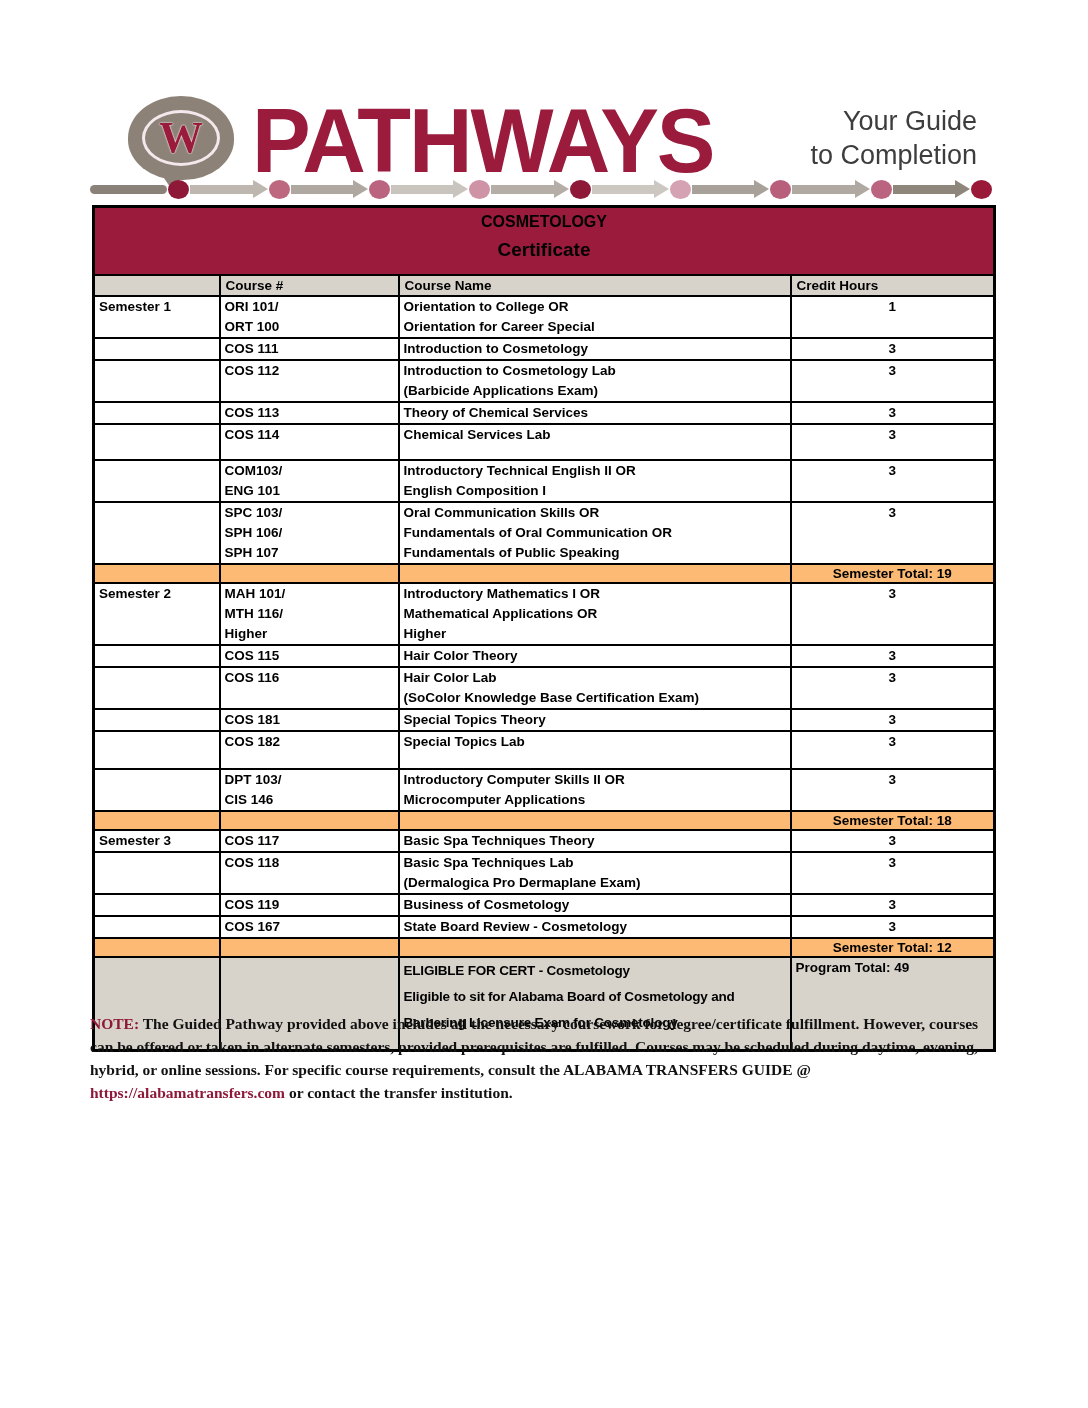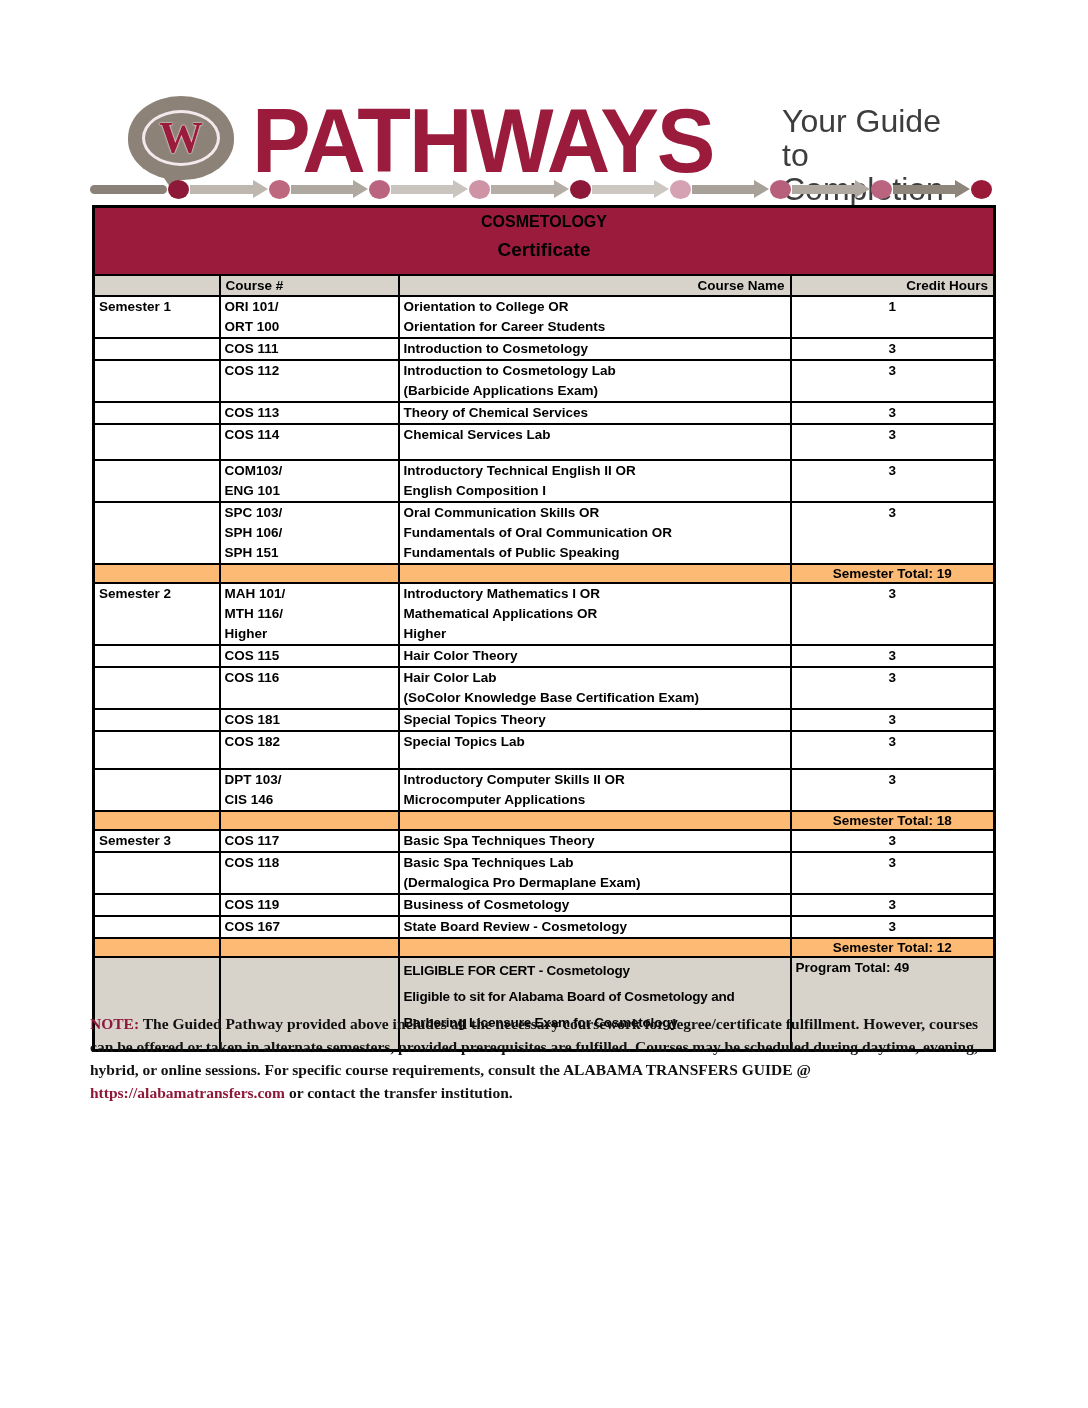--- a/index.html
+++ b/index.html
@@ -16,21 +16,21 @@
   .logo-oval { position:absolute; left:14px; top:14px; width:78px; height:56px;
                border:3px solid #f3e9ec; border-radius:50%;
                display:flex; align-items:center; justify-content:center; }
   .logo-w { font-family:"Liberation Serif", serif; font-weight:bold; font-size:44px;
             color:#9A1B3C; line-height:1;
             text-shadow:0 0 2px #ffffff, 0 0 1px #ffffff; }
   .brand-title { position:absolute; left:252px; top:88px; width:540px;
                  font-size:88px; font-weight:bold; letter-spacing:-2px;
                  transform:scaleY(1.04); transform-origin:top left; }
   .brand-tagline { position:absolute; left:782px; top:104px; width:195px;
-                   font-size:32px; line-height:34px; text-align:left; font-weight:500; }
+                   font-size:27px; line-height:34px; text-align:right; font-weight:500; }
 
   
   .strip { position:absolute; left:90px; top:176px; width:903px; height:26px;
            display:flex; align-items:center; }
   .seg { display:flex; align-items:center; flex:1; }
   .bar { height:9px; flex:1; }
   .bar.rounded { border-radius:5px; }
   .head { width:0; height:0; border-top:9px solid transparent;
           border-bottom:9px solid transparent; border-left-width:15px;
           border-left-style:solid; }
@@ -41,21 +41,21 @@
                   border-collapse:collapse; table-layout:fixed;
                   border:3px solid #000; }
   .pathway td, .pathway th { border:2px solid #000; vertical-align:top;
       font-family:"Liberation Sans", sans-serif; font-weight:bold;
       font-size:13.5px; line-height:20px; color:#000; padding:0 4px;
       overflow:hidden; }
   .program-bar { background:#9A1B3C; color:#fff; text-align:center;
                  height:68px; padding-top:9px; }
   .program-bar .pt { font-size:16px; line-height:28px; }
   .program-bar .ps { font-size:19px; line-height:27px; }
-  .hdr th { background:#D7D3CB; height:21px; line-height:19px; text-align:right;
+  .hdr th { background:#D7D3CB; height:21px; line-height:19px; text-align:left;
             vertical-align:middle; padding:0 5px; }
   .hdr th.h-num { text-align:left; }
   .ln { white-space:nowrap; }
   .c-sem, .c-num { padding-left:4px; }
   .c-cr { text-align:center; }
   .row-total td { background:#fdba74; height:19px; line-height:17px; }
   .total-label { text-align:center; vertical-align:middle; }
   .row-final td { background:#D7D3CB; height:94px; }
   .final-name { padding-top:17px; }
   .final-name .ln { font-size:13.5px; line-height:26px; letter-spacing:-0.2px; }
@@ -158,21 +158,21 @@
         <tr class="row-course" style="height: 42px;">
           <td class="c-sem">
             <div class="ln">Semester 1</div>
           </td>
           <td class="c-num">
             <div class="ln">ORI 101/</div>
             <div class="ln">ORT 100</div>
           </td>
           <td class="c-name">
             <div class="ln">Orientation to College OR</div>
-            <div class="ln">Orientation for Career Students</div>
+            <div class="ln">Orientation for Career Special</div>
           </td>
           <td class="c-cr">
             <div class="ln">1</div>
           </td>
         </tr>
         <tr class="row-course" style="height: 22px;">
           <td class="c-sem"></td>
           <td class="c-num">
             <div class="ln">COS 111</div>
           </td>
@@ -232,21 +232,21 @@
           </td>
           <td class="c-cr">
             <div class="ln">3</div>
           </td>
         </tr>
         <tr class="row-course" style="height: 62px;">
           <td class="c-sem"></td>
           <td class="c-num">
             <div class="ln">SPC 103/</div>
             <div class="ln">SPH 106/</div>
-            <div class="ln">SPH 151</div>
+            <div class="ln">SPH 107</div>
           </td>
           <td class="c-name">
             <div class="ln">Oral Communication Skills OR</div>
             <div class="ln">Fundamentals of Oral Communication OR</div>
             <div class="ln">Fundamentals of Public Speaking</div>
           </td>
           <td class="c-cr">
             <div class="ln">3</div>
           </td>
         </tr>

